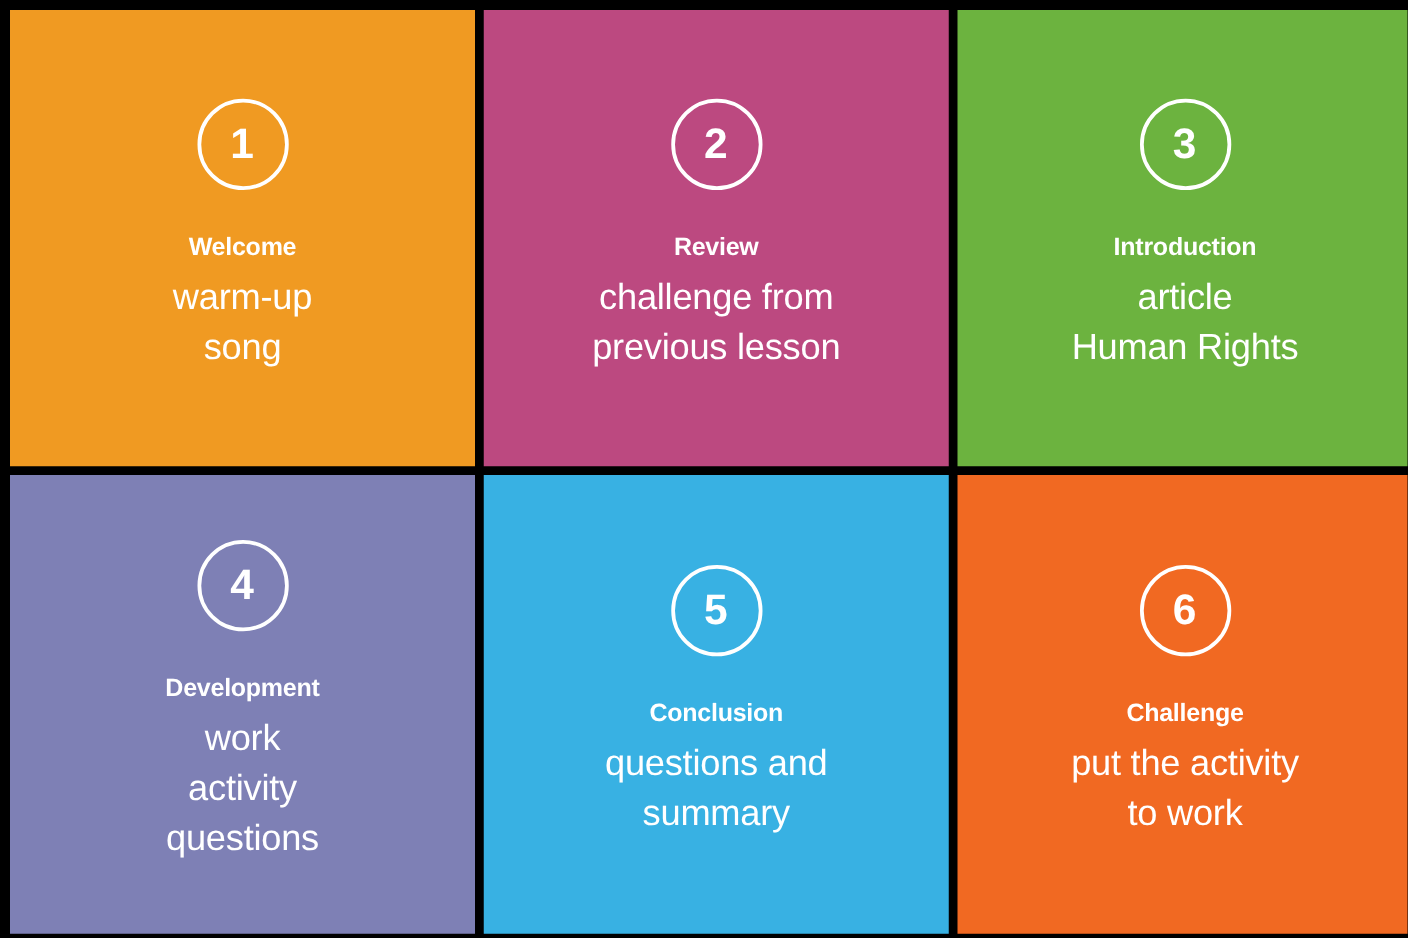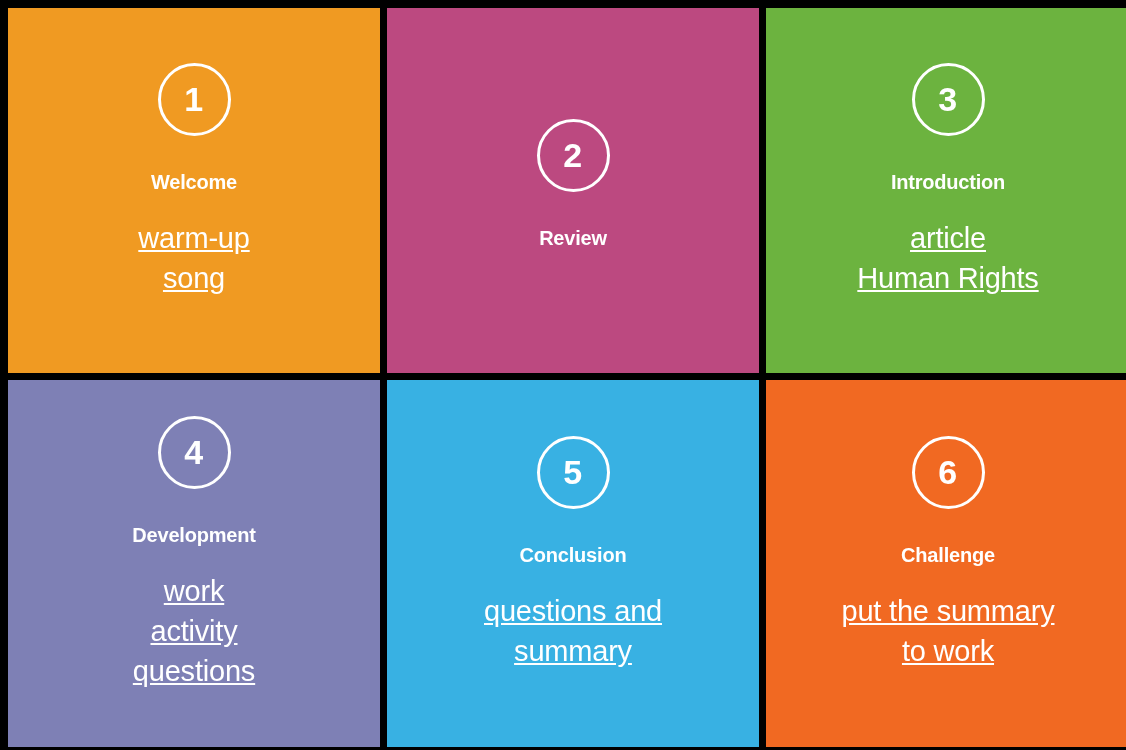--- a/index.html
+++ b/index.html
@@ -66,24 +66,23 @@
   .cell-title {
     font-size: 20px;
     font-weight: 700;
     line-height: 40px;
     letter-spacing: -0.2px;
     margin: 0;
     white-space: nowrap;
   }
 
   .cell-lines {
-    margin: 16px;
+    margin: 0;
     padding: 0;
     list-style: none;
-    text-decoration: underline;
   }
   .cell-line {
     font-size: 29px;
     font-weight: 400;
     line-height: 40px;
     letter-spacing: -0.2px;
     white-space: nowrap;
   }
 
   
@@ -103,20 +102,24 @@
       <li class="cell-line">warm-up</li>
       <li class="cell-line">song</li>
     </ul>
   </div>
 
   <div class="cell c2" style="background: rgb(188, 73, 128);">
     <div class="badge">
       <span class="badge-num">2</span>
     </div>
     <div class="cell-title">Review</div>
+    <ul class="cell-lines">
+      <li class="cell-line">challenge from</li>
+      <li class="cell-line">previous lesson</li>
+    </ul>
   </div>
 
   <div class="cell c3" style="background: rgb(108, 179, 63);">
     <div class="badge">
       <span class="badge-num">3</span>
     </div>
     <div class="cell-title">Introduction</div>
     <ul class="cell-lines">
       <li class="cell-line">article</li>
       <li class="cell-line">Human Rights</li>
@@ -145,18 +148,18 @@
       <li class="cell-line">summary</li>
     </ul>
   </div>
 
   <div class="cell c6" style="background: rgb(241, 105, 34);">
     <div class="badge">
       <span class="badge-num">6</span>
     </div>
     <div class="cell-title">Challenge</div>
     <ul class="cell-lines">
-      <li class="cell-line">put the summary</li>
+      <li class="cell-line">put the activity</li>
       <li class="cell-line">to work</li>
     </ul>
   </div>
 
 </div>
 
 </body></html>

